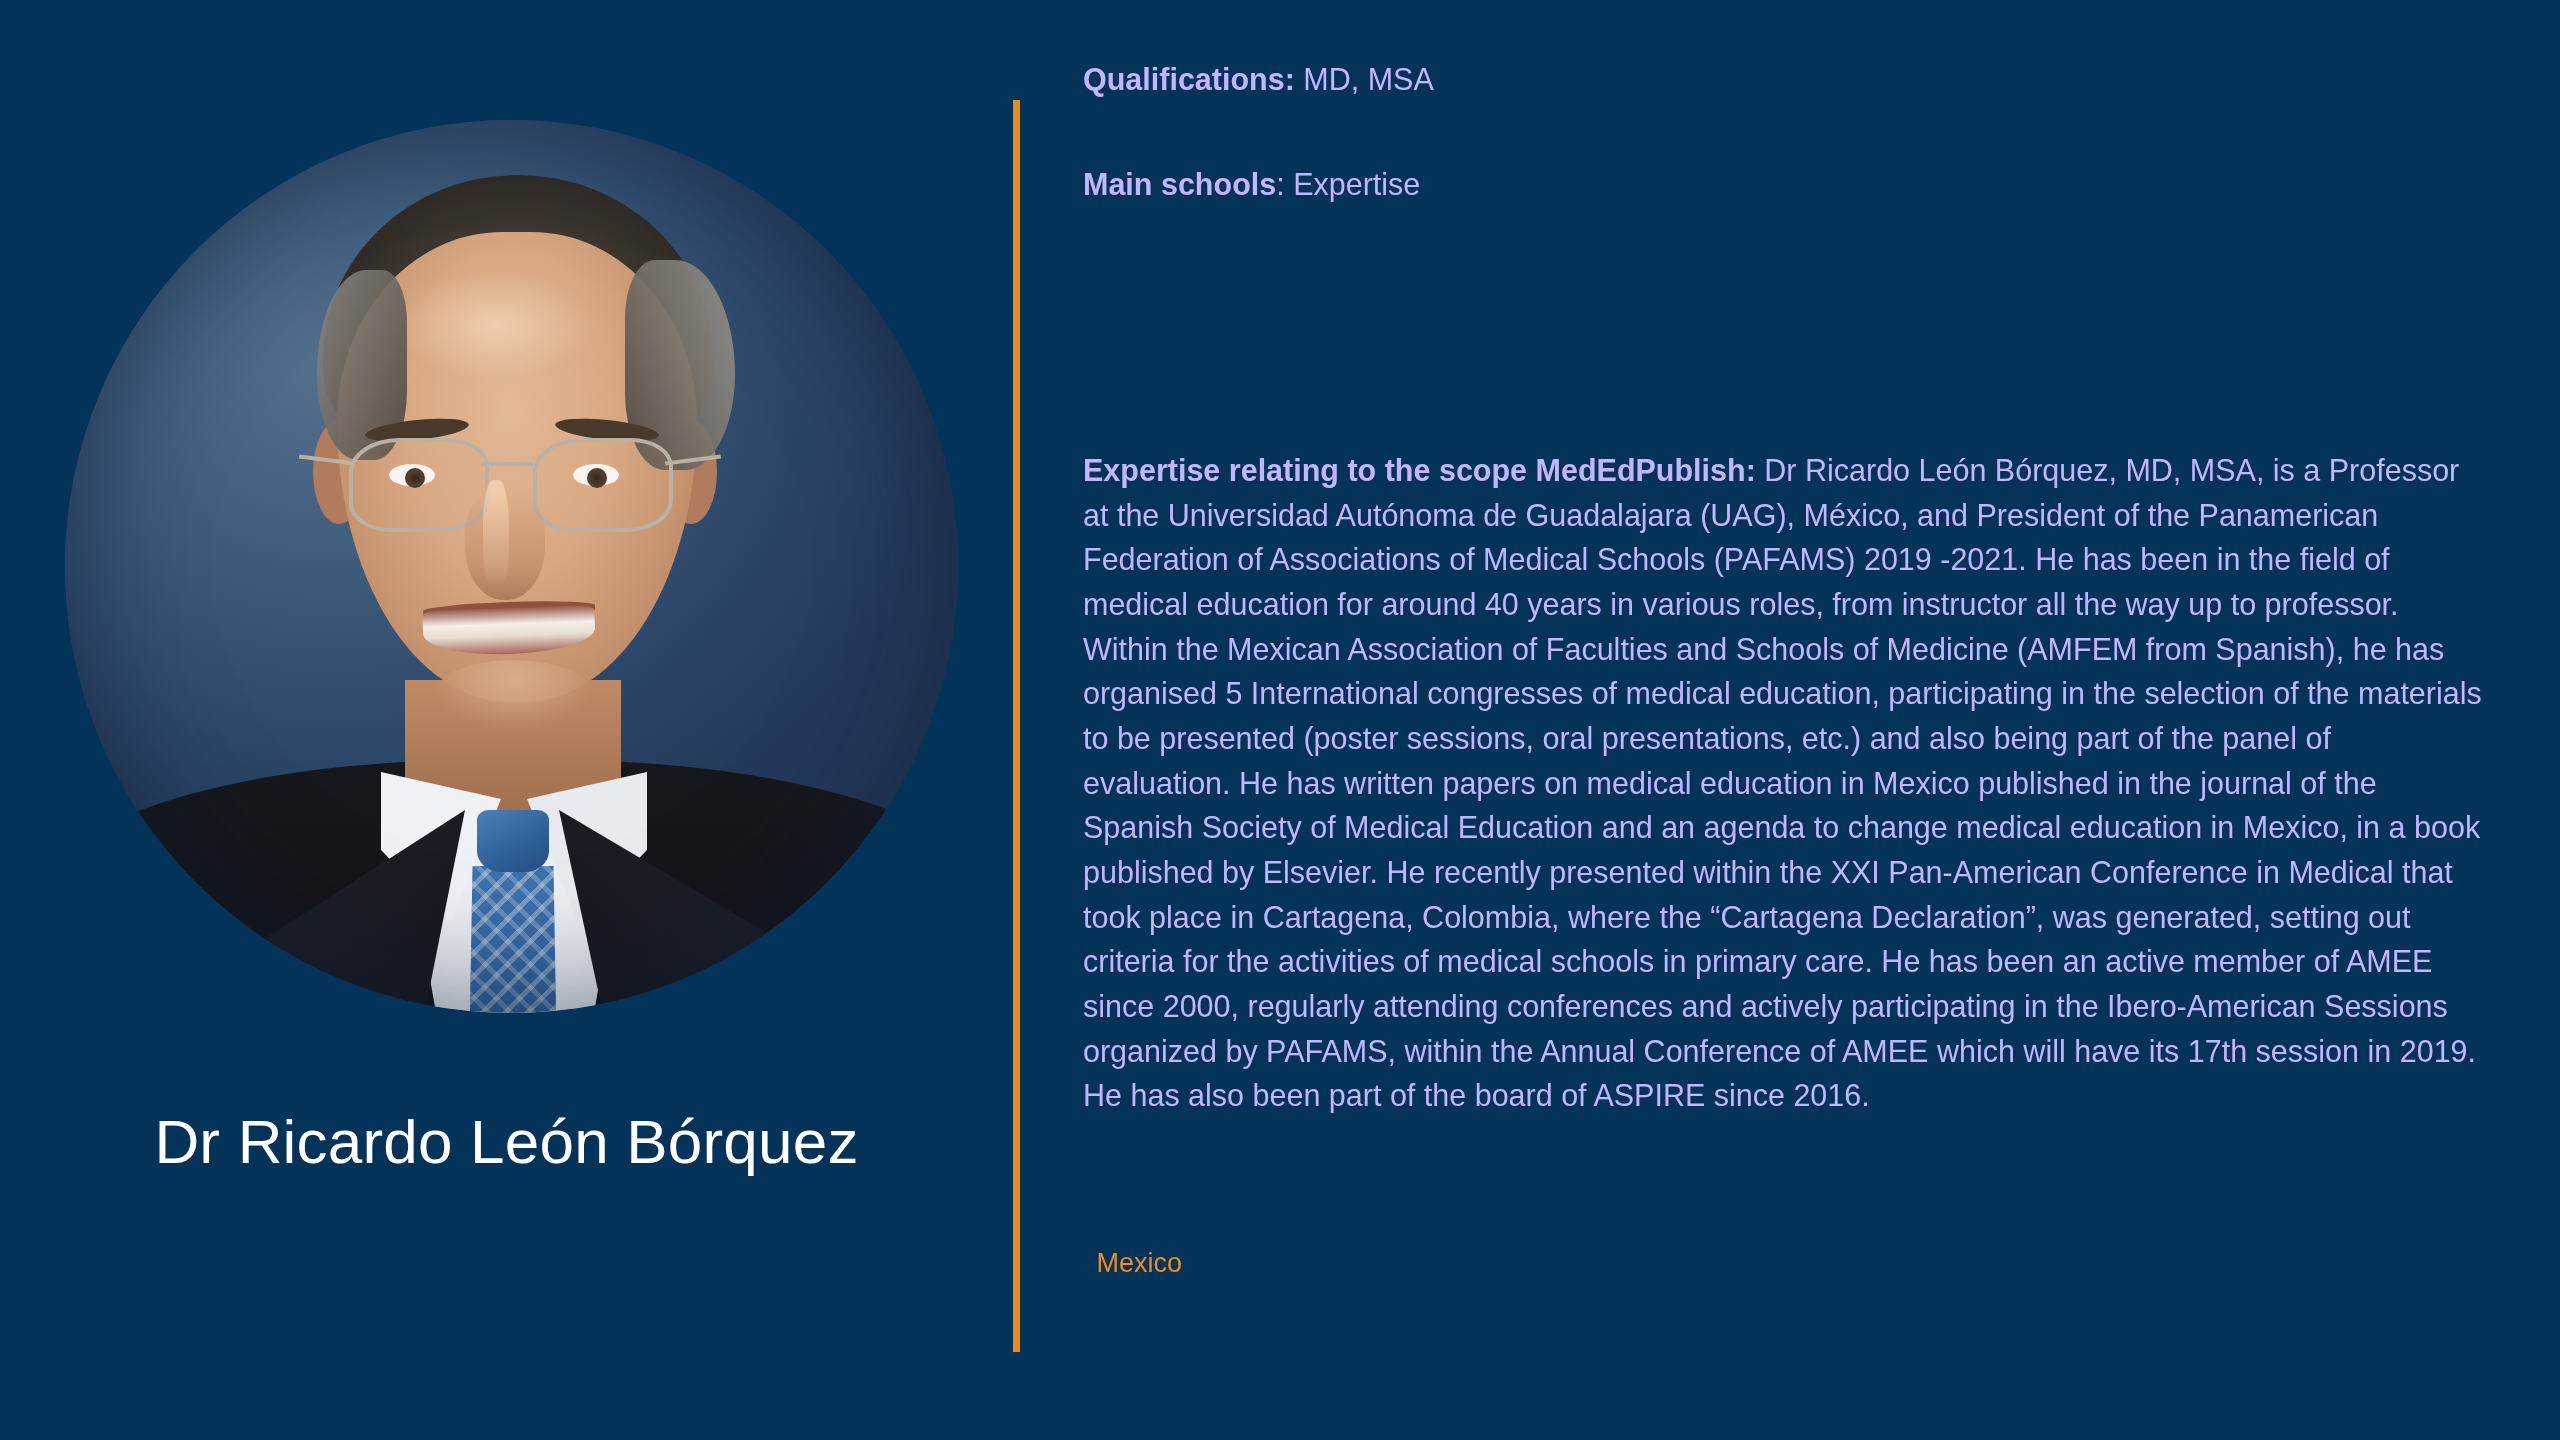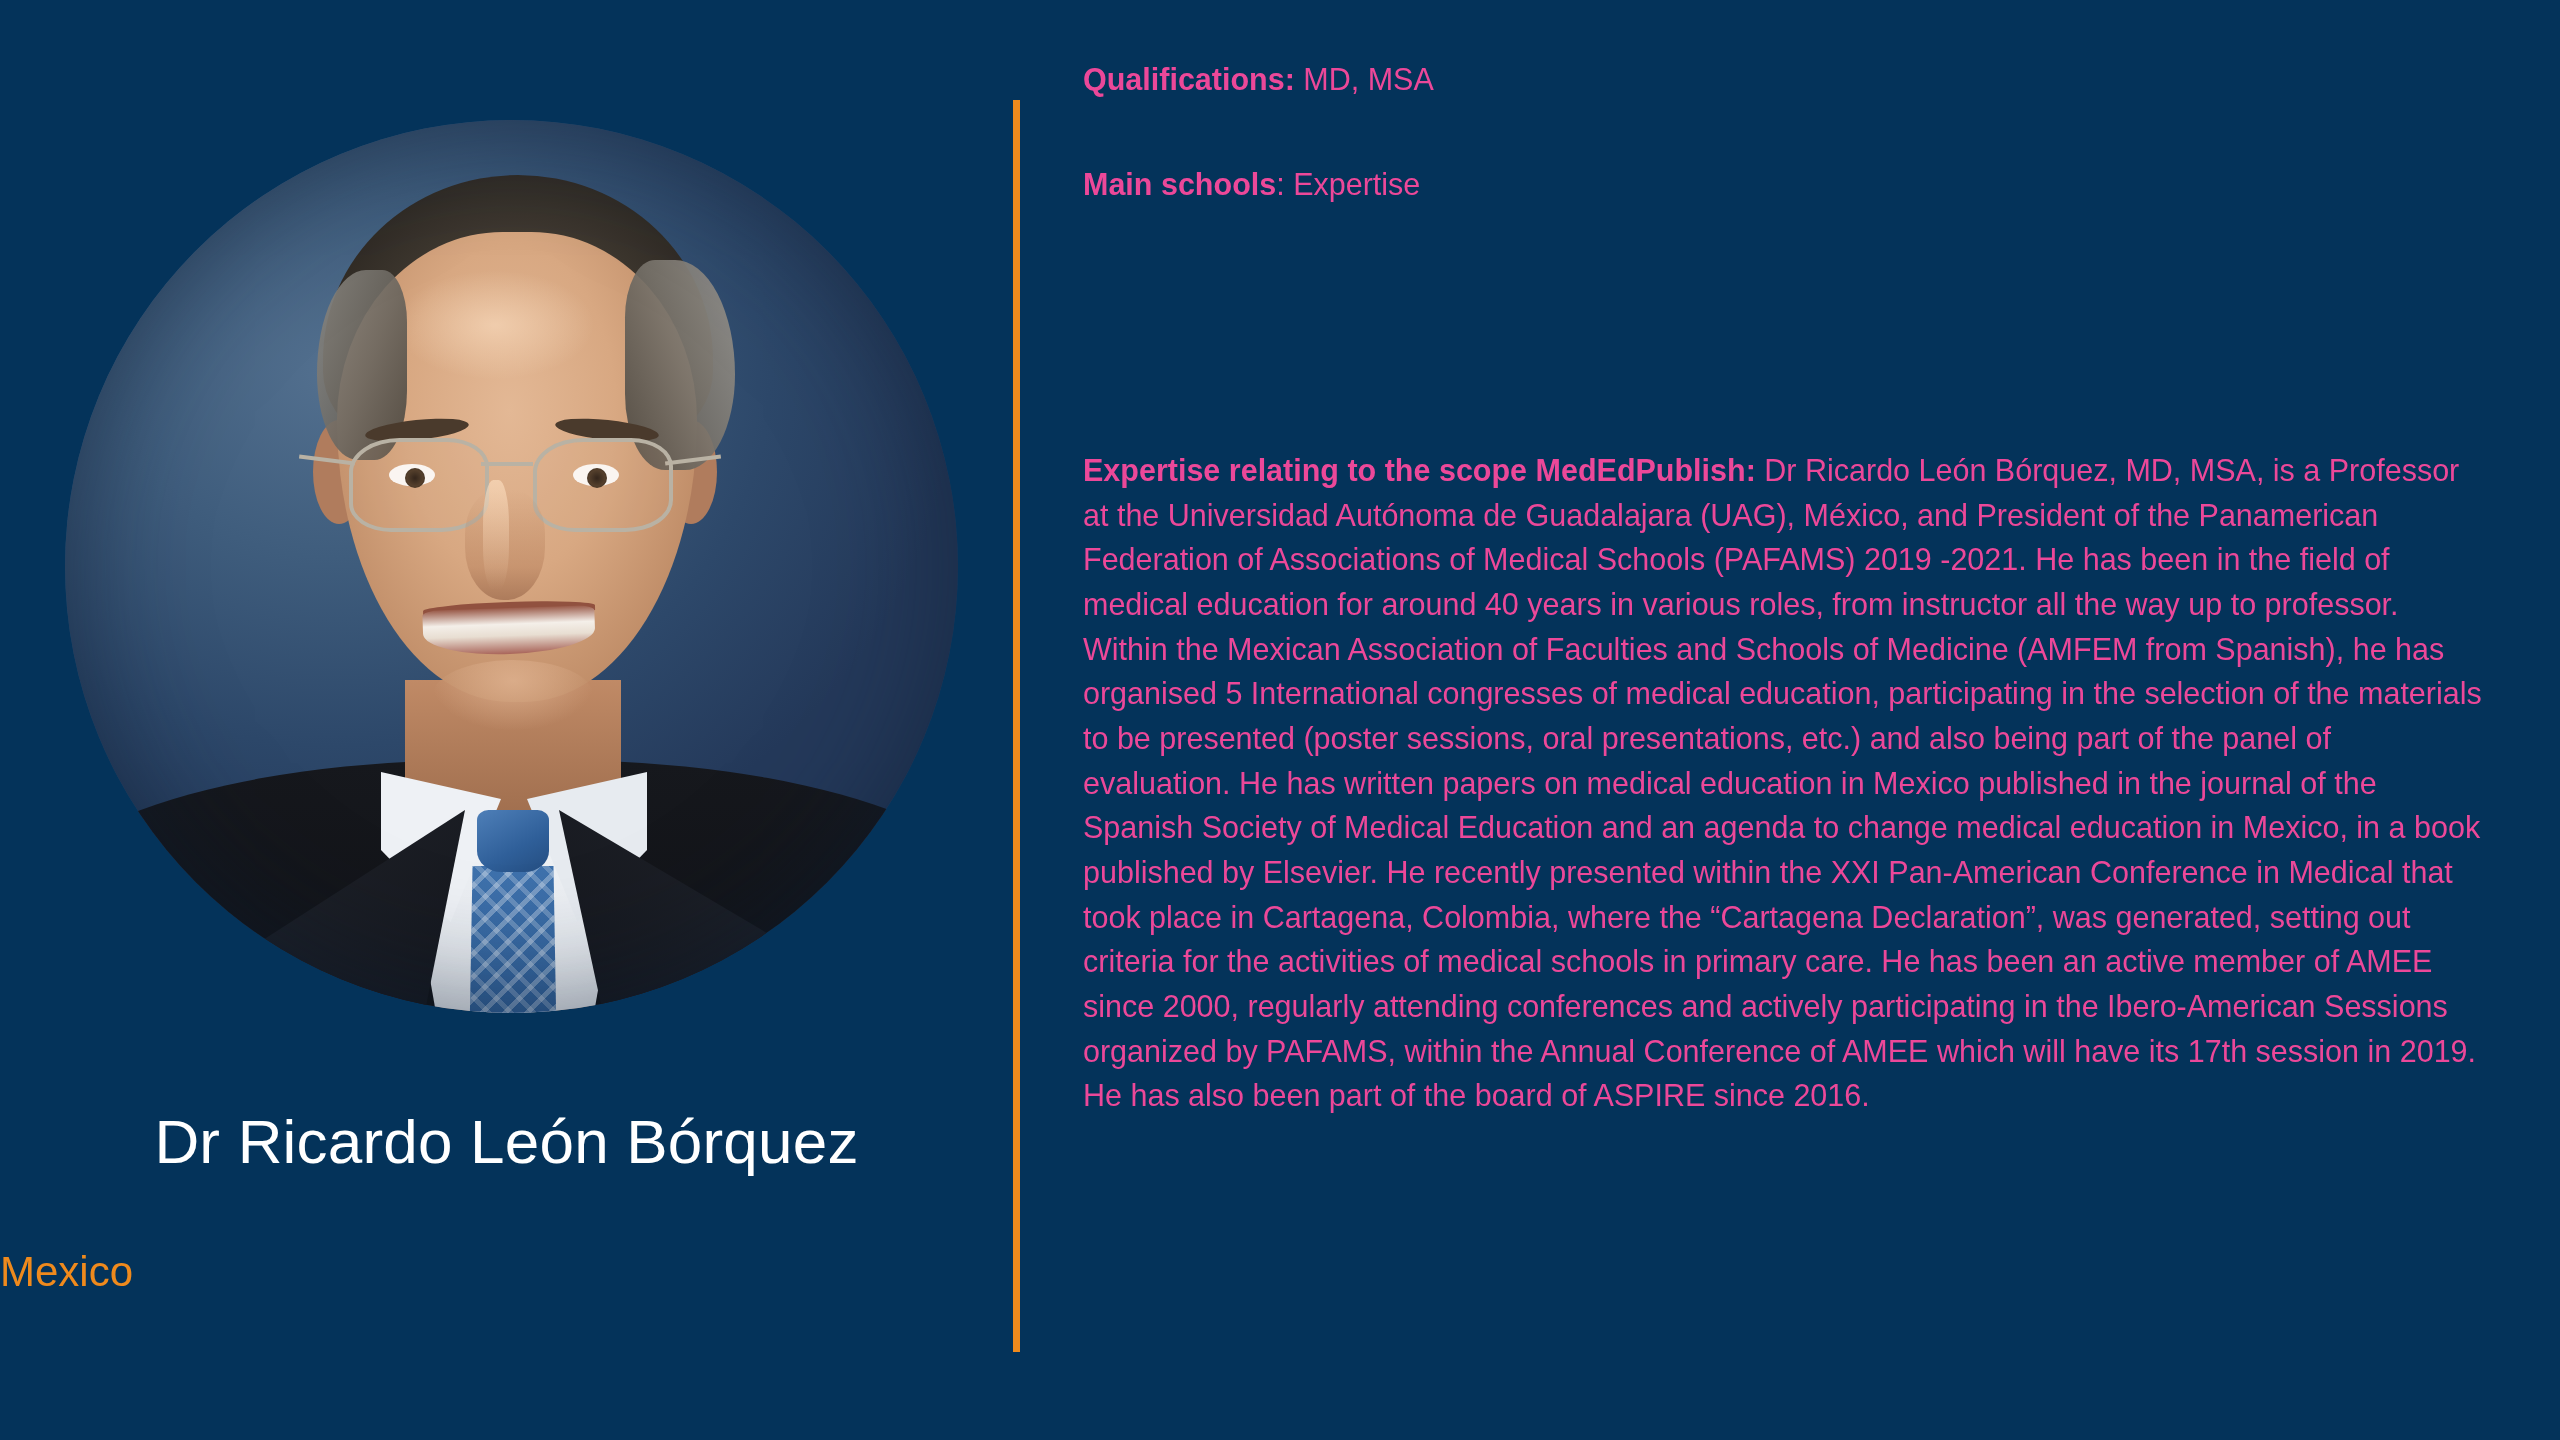--- a/index.html
+++ b/index.html
@@ -241,22 +241,22 @@
     font-weight: 400;
     color: #ffffff;
     letter-spacing: .2px;
   }
 
   #person-country {
     position: absolute;
     left: 0;
     top: 1248px;
     width: 1182px;
-    text-align: left;
-    font-size: 42px;
+    text-align: right;
+    font-size: 27px;
     font-weight: 400;
     color: #ef8a1d;
   }
 
   
   #divider {
     position: absolute;
     left: 1013px;
     top: 100px;
     width: 7px;
@@ -272,21 +272,21 @@
     width: 1420px;
     height: 1440px;
   }
 
   .field {
     position: absolute;
     left: 0;
     width: 1400px;
     font-size: 30.5px;
     line-height: 1.37;
-    color: #ec4899;
+    color: #c4b5fd;
     font-weight: 400;
   }
   .field b { font-weight: 700; }
 
   #field-qualifications { top: 28px; }
   #field-main-position  { top: 133px; }
   #field-affiliation    { top: 238px; }
   #field-expertise      { top: 425px; line-height: 1.465; margin-top: 23px; }
 </style>
 </head>

